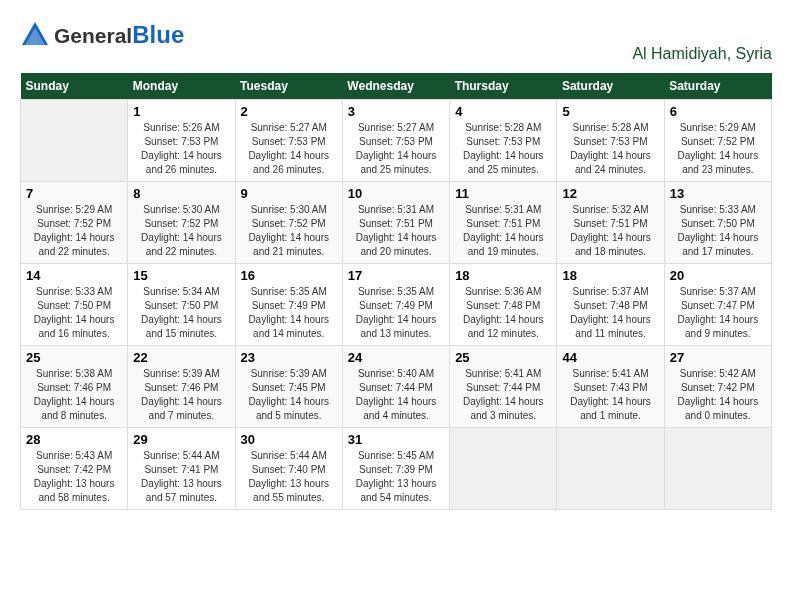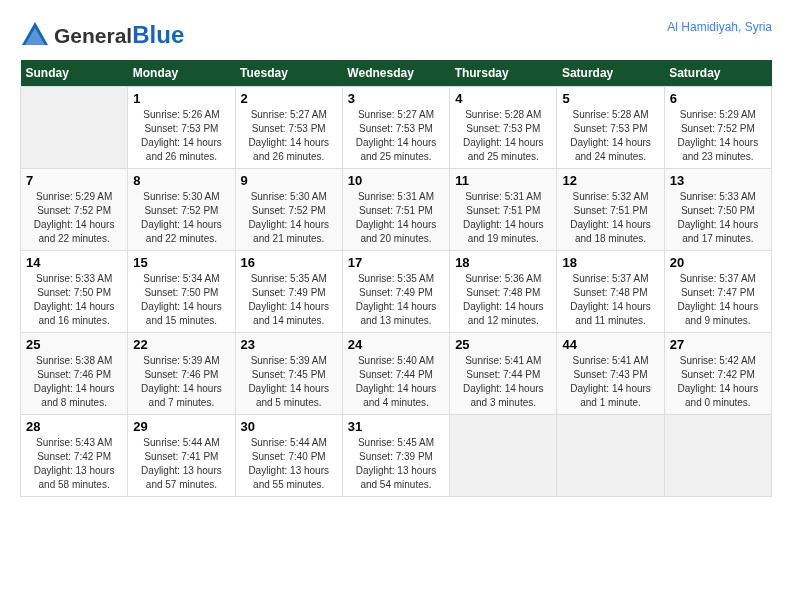--- a/index.html
+++ b/index.html
@@ -33,22 +33,23 @@
     }
     .title-area {
       text-align: right;
     }
     .month-title {
       font-size: 36px;
       font-weight: bold;
       color: #333;
     }
     .location-title {
-      font-size: 12px;
-      color: #3b82f6;
+      font-size: 16px;
+      color: #14532d;
+      margin-top: 25px;
     }
     table {
       width: 100%;
       border-collapse: collapse;
       font-size: 11px;
     }
     thead tr th {
       background-color: #14532d;
       color: #fff;
       text-align: left;

